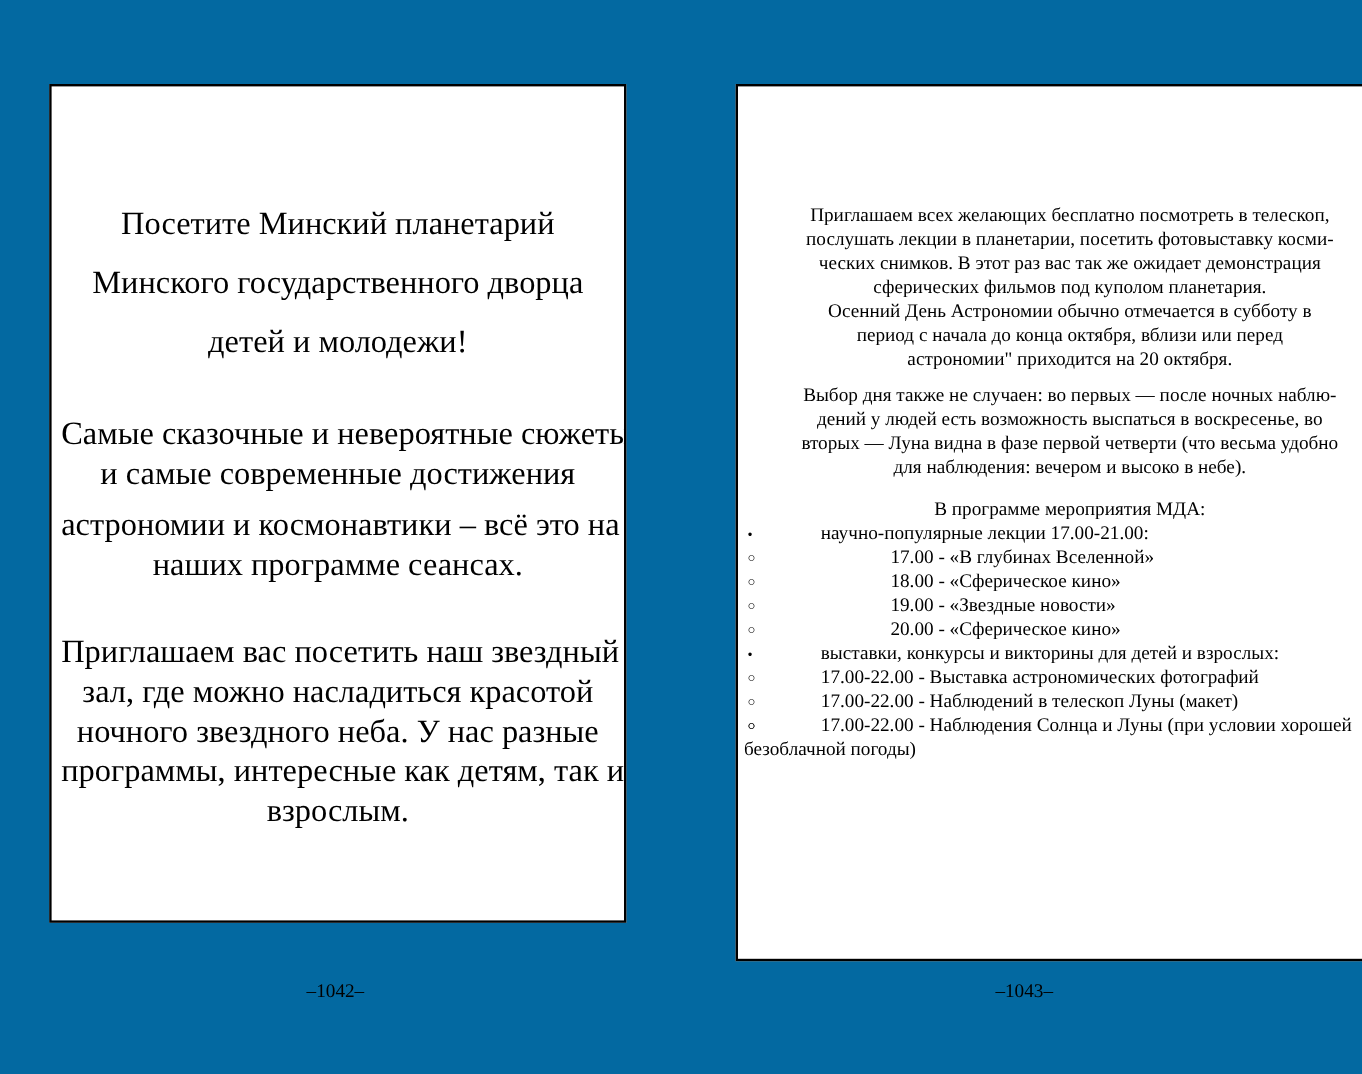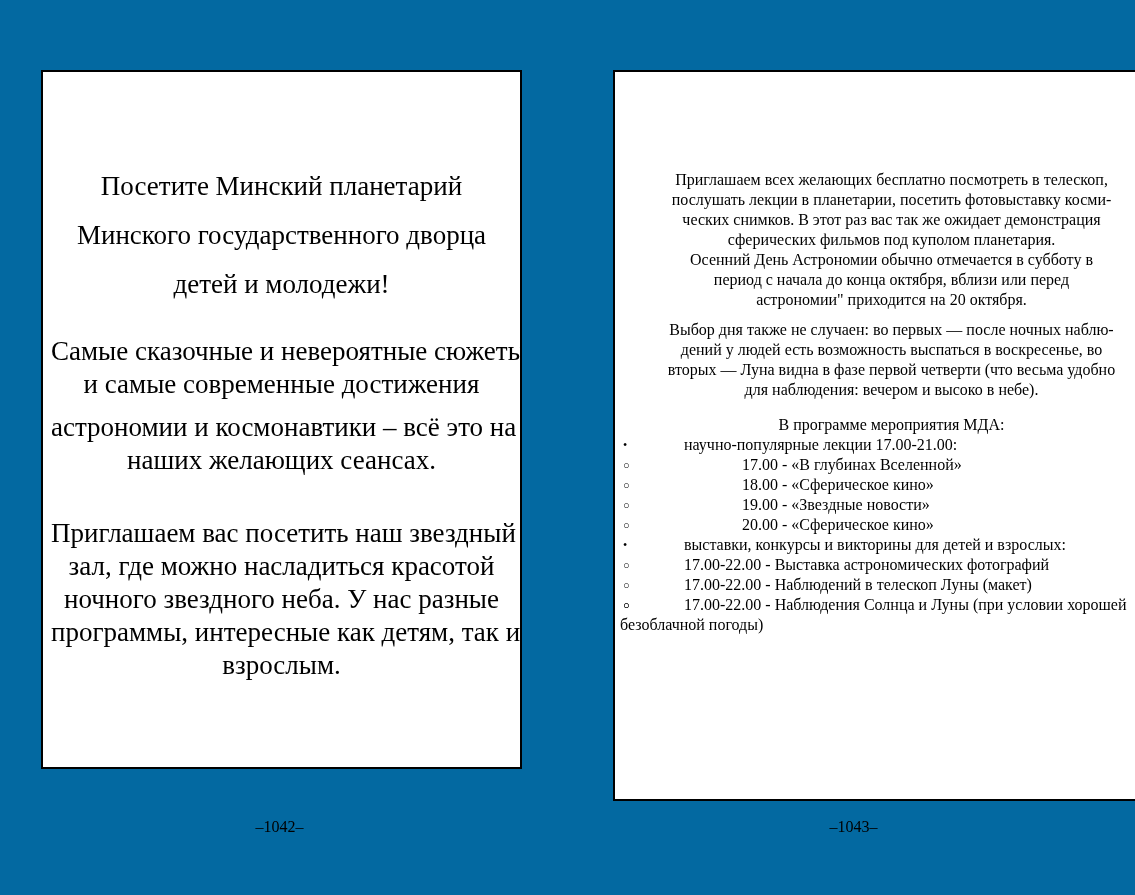--- a/index.html
+++ b/index.html
@@ -24,21 +24,21 @@
   #page-right { left: 613px; top: 70px; width: 557px; height: 731px; }
 
   
   .left-content {
     padding: 90px 8px 0;
     text-align: center;
     font-size: 27px;
   }
   .left-content .line { white-space: nowrap; }
   .block-heading { line-height: 49px; }
-  .block-p1 { margin-top: 26px; line-height: 33px; }
+  .block-p1 { margin-top: 36px; line-height: 33px; }
   .block-p2 { margin-top: 10px; line-height: 33px; }
   .block-p3 { margin-top: 40px; line-height: 33px; }
 
   
   .right-content {
     padding: 98px 5px 0;
     font-size: 16px;
     line-height: 20px;
   }
   .right-content .line { white-space: nowrap; }
@@ -77,21 +77,21 @@
           <div class="line">Посетите Минский планетарий</div>
           <div class="line">Минского государственного дворца</div>
           <div class="line">детей и молодежи!</div>
         </div>
       <div class="block-p1">
           <div class="line">Самые сказочные и невероятные сюжеты</div>
           <div class="line">и самые современные достижения</div>
         </div>
       <div class="block-p2">
           <div class="line">астрономии и космонавтики – всё это на</div>
-          <div class="line">наших желающих сеансах.</div>
+          <div class="line">наших программе сеансах.</div>
         </div>
       <div class="block-p3">
           <div class="line">Приглашаем вас посетить наш звездный</div>
           <div class="line">зал, где можно насладиться красотой</div>
           <div class="line">ночного звездного неба. У нас разные</div>
           <div class="line">программы, интересные как детям, так и</div>
           <div class="line">взрослым.</div>
         </div>
     </div>
   </div>

